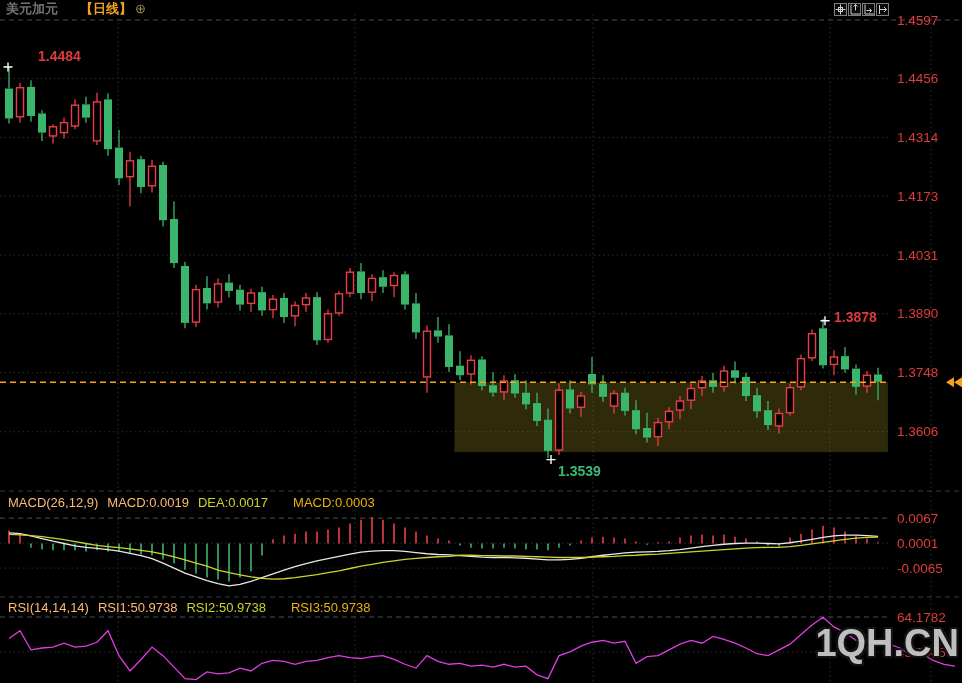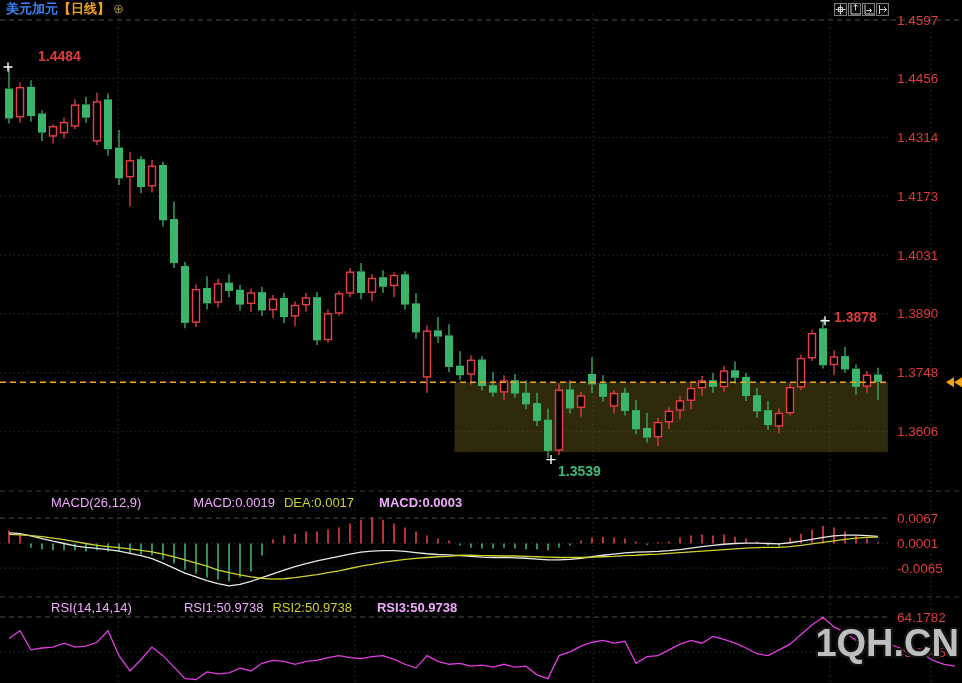--- a/index.html
+++ b/index.html
@@ -1,31 +1,31 @@
 <!DOCTYPE html>
 <html><head>
 <meta charset="utf-8">
 <style>
   html,body{margin:0;padding:0;background:#000;}
   body{width:962px;height:683px;overflow:hidden;font-family:"Liberation Sans",sans-serif;}
   .app{position:relative;width:962px;height:683px;background:#000;}
   #chart-svg{position:absolute;left:0;top:0;}
   .title-bar{position:absolute;left:6px;top:1px;font-size:13px;line-height:16px;z-index:6;white-space:nowrap;}
-  .sym{color:#3b82f6;font-weight:bold;}
-  .per{color:#f2a21c;font-weight:bold;}
+  .sym{color:#737373;font-weight:bold;}
+  .per{color:#f2a21c;font-weight:bold;margin-left:22px;}
   .plus{color:#9d8b4a;font-size:13px;margin-left:3px;cursor:pointer;}
   .toolbar{position:absolute;left:834px;top:3px;display:flex;gap:1px;z-index:6;}
   .tool{width:13px;height:13px;padding:0;margin:0;background:#0a0a0a;border:1px solid #7d7d7d;display:flex;align-items:center;justify-content:center;cursor:pointer;}
   .tool svg{stroke:#cfcfcf;fill:none;stroke-width:1;}
   .ind-hdr{position:absolute;left:8px;font-size:13px;line-height:15px;z-index:5;white-space:nowrap;}
   .macd-hdr{top:495px;}
   .rsi-hdr{top:600px;}
-  .ind-hdr .w{color:#f0abfc;margin-right:9px;margin-left:43px;}
+  .ind-hdr .w{color:#fdba74;margin-right:9px;}
   .ind-hdr .y{color:#cdd32b;margin-right:25px;}
-  .ind-hdr .m{color:#f0abfc;font-weight:bold;}
+  .ind-hdr .m{color:#eab308;}
   .watermark{position:absolute;right:3px;top:622px;z-index:9;font-size:38px;font-weight:bold;letter-spacing:0;color:#c9c9c9;opacity:.95;
     text-shadow:-2px -2px 0 #151515,2px -2px 0 #151515,-2px 2px 0 #151515,2px 2px 0 #151515,0 0 4px #000;}
 </style>
 </head>
 <body>
 
 <div class="app">
 
   <svg id="chart-svg" width="962" height="683">
       <g>

